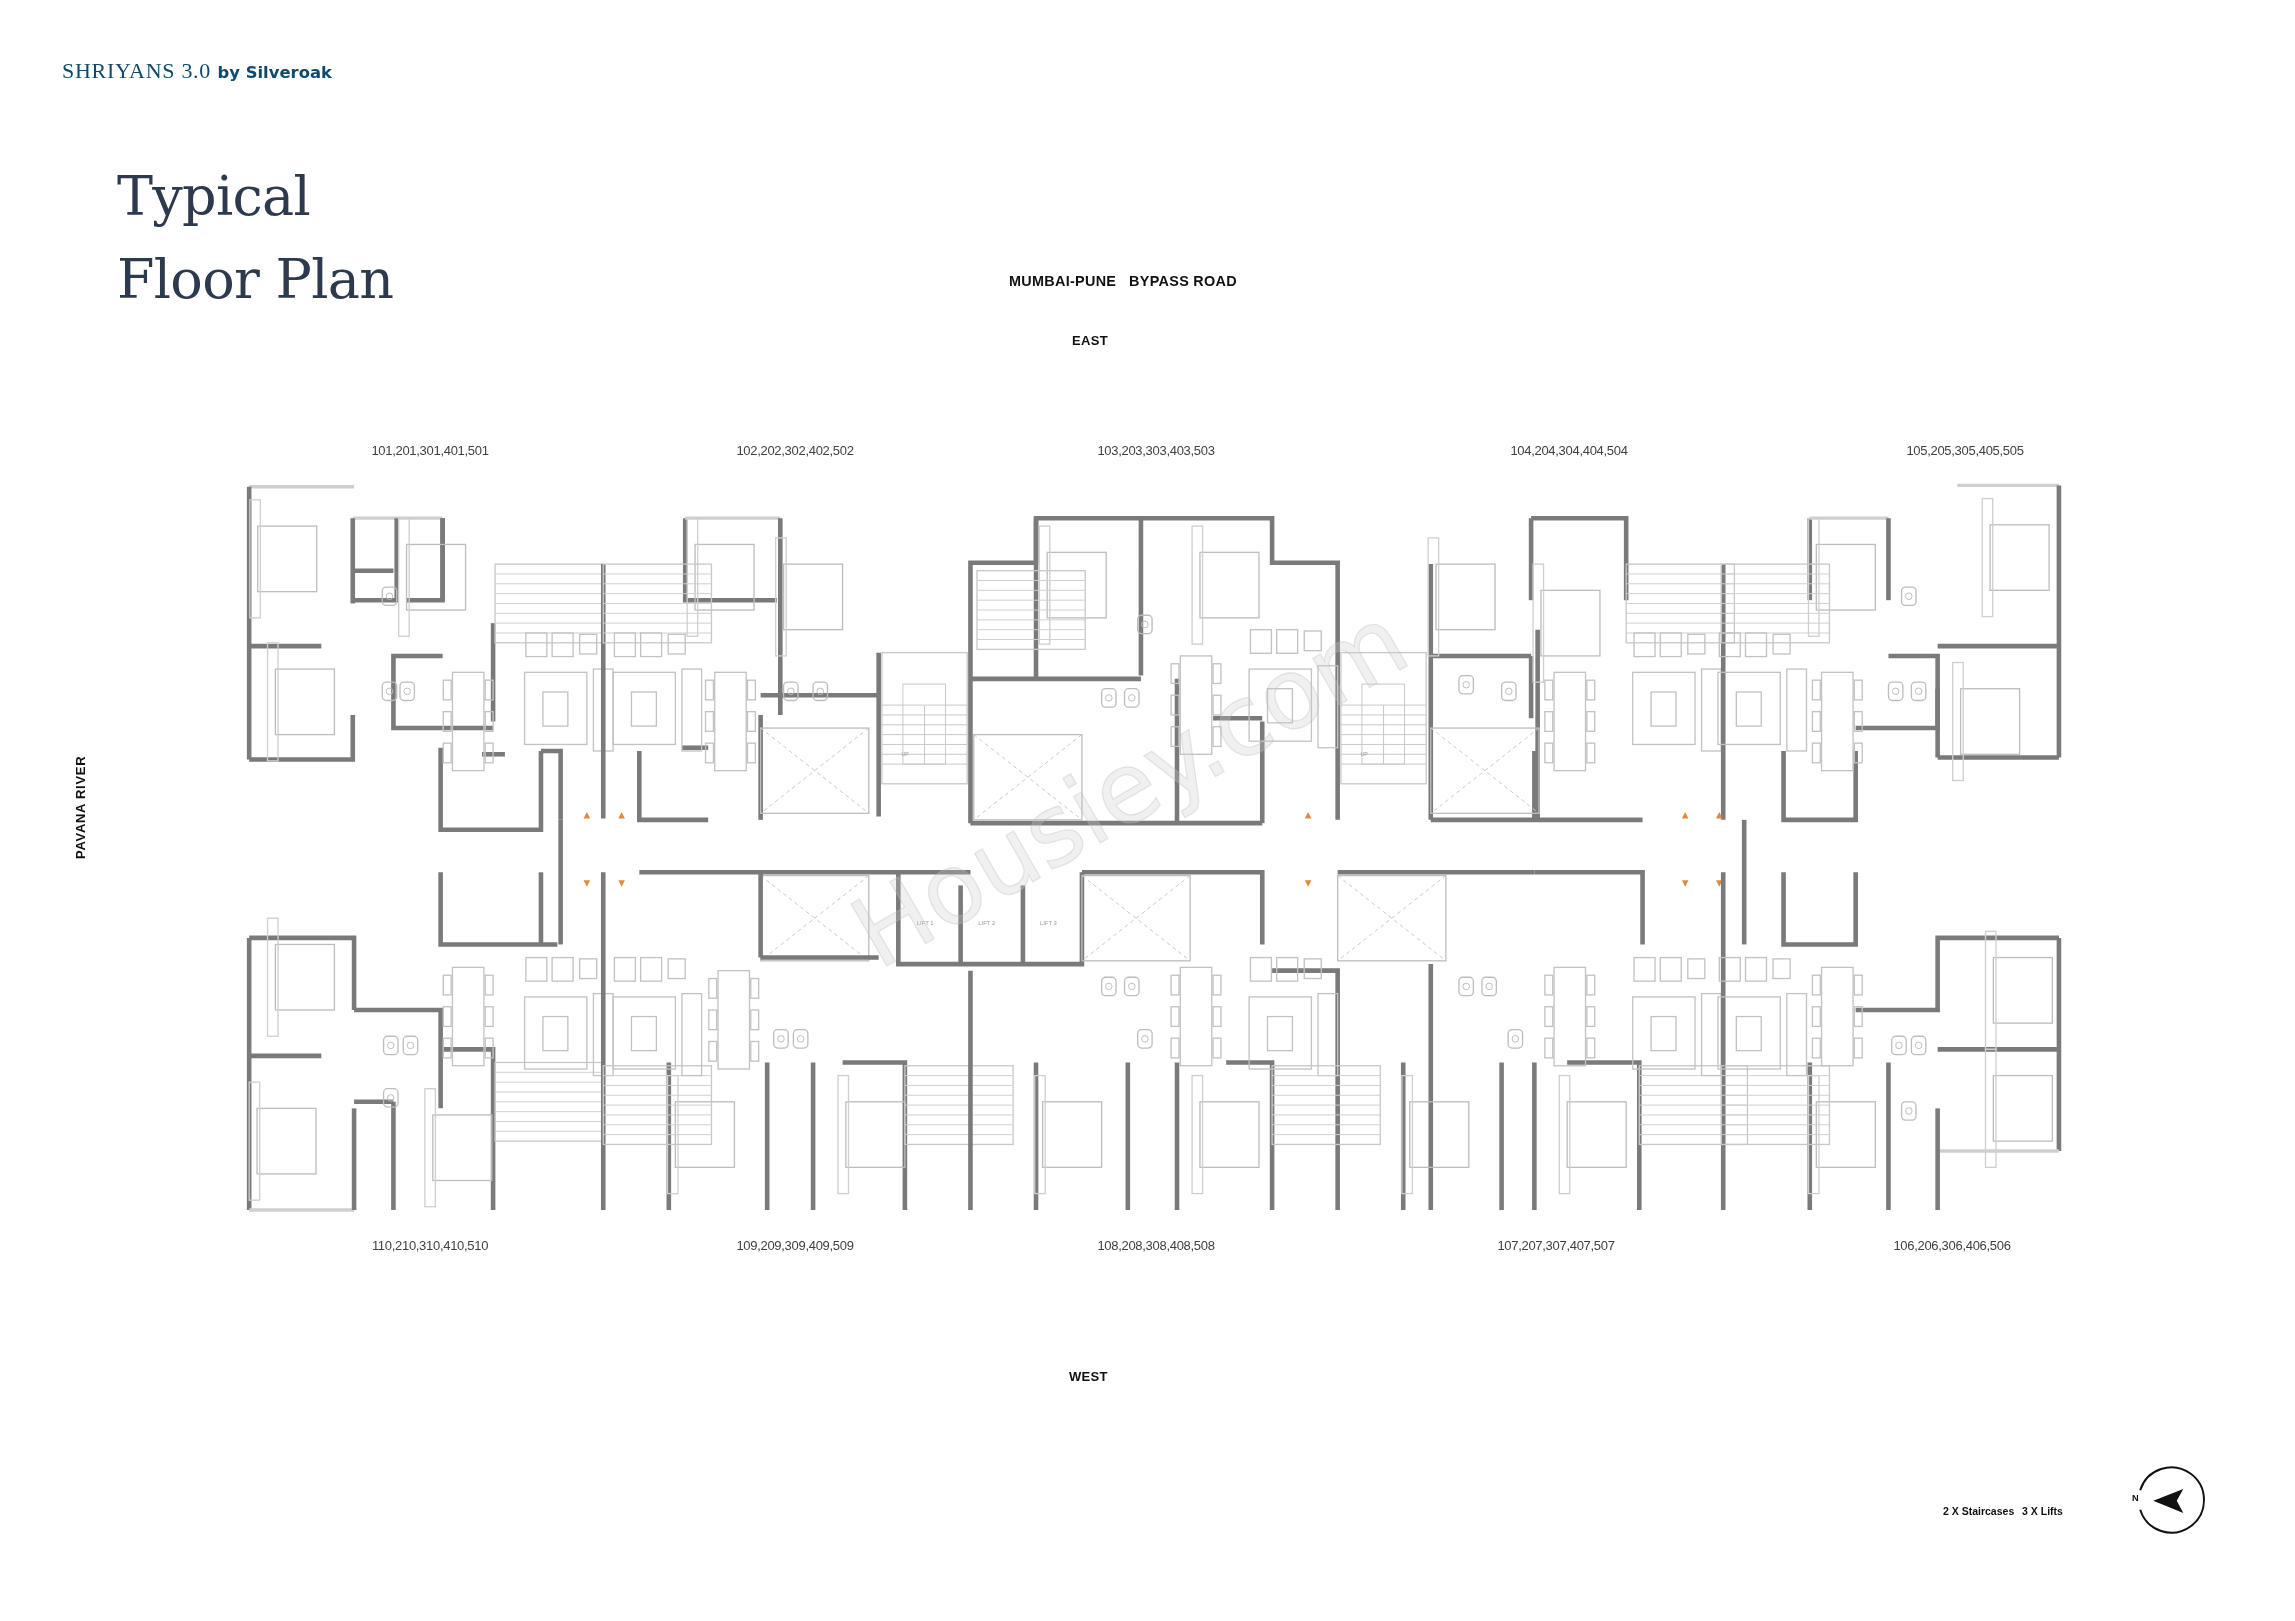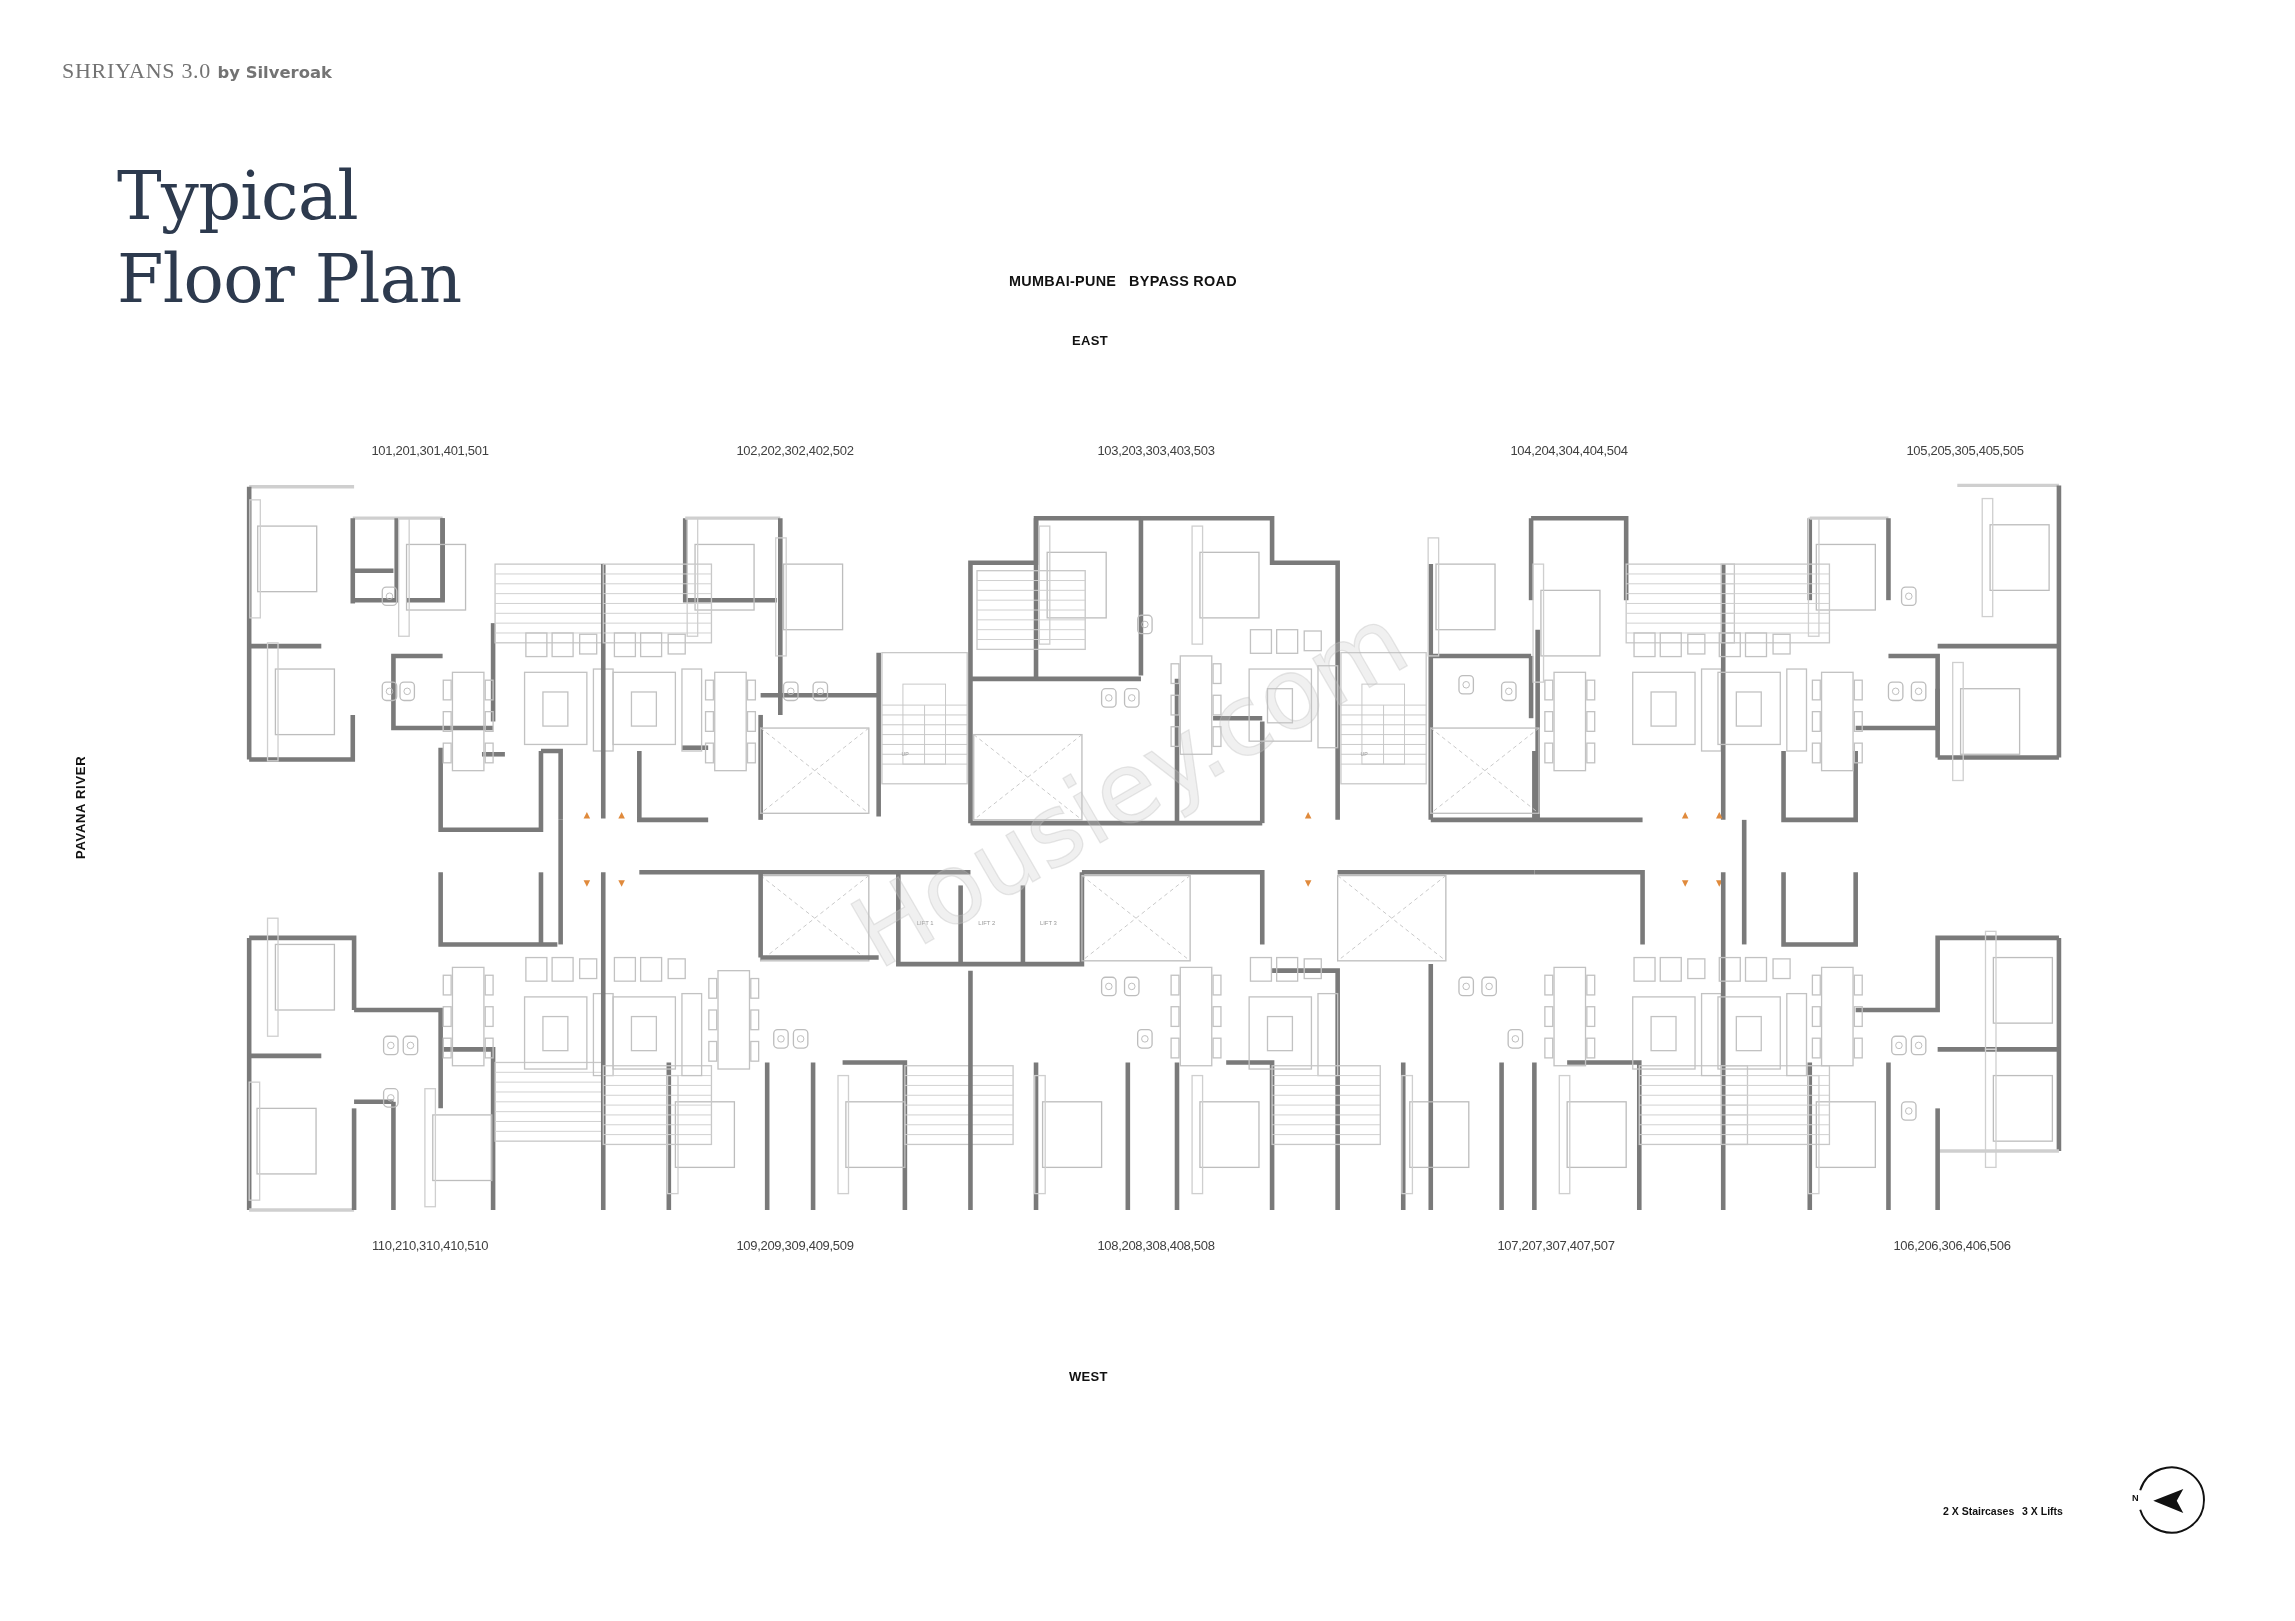--- a/index.html
+++ b/index.html
@@ -1,20 +1,20 @@
 <!DOCTYPE html>
 <html style="font-size:10.5px"><head>
 <meta charset="utf-8">
 <style>
   html, body { margin: 0; padding: 0; background: #ffffff; }
   body { width: 2295px; height: 1622px; position: relative; overflow: hidden; font-family: "Liberation Sans", sans-serif; color: #111; }
   .abs { position: absolute; }
-  .brand { left: 62px; top: 58px; font-family: "Liberation Serif", serif; font-size: 22px; letter-spacing: 0.7px; color: #737373; white-space: nowrap; }
+  .brand { left: 62px; top: 58px; font-family: "Liberation Serif", serif; font-size: 22px; letter-spacing: 0.7px; color: #0c4a6e; white-space: nowrap; }
   .brand .by { font-family: "DejaVu Sans", sans-serif; font-size: 16.4px; font-weight: bold; margin-left: 6.6px; letter-spacing: 0; }
-  .title { left: 117px; top: 155px; font-family: "DejaVu Serif", serif; font-size: 67px; line-height: 83px; color: #2d3a4e; font-weight: normal; letter-spacing: -0.7px; }
+  .title { left: 117px; top: 155px; font-family: "DejaVu Serif", serif; font-size: 54px; line-height: 83px; color: #2d3a4e; font-weight: normal; letter-spacing: -0.7px; }
   .road { left: 1009px; top: 273px; font-size: 14.4px; font-weight: bold; letter-spacing: 0.3px; white-space: nowrap; }
   .dir { font-size: 13px; font-weight: bold; letter-spacing: 0.3px; }
   .east { left: 1072px; top: 333px; }
   .west { left: 1069px; top: 1369px; }
   .unit-label { font-size: 13px; color: #404040; white-space: nowrap; transform: translateX(-50%); letter-spacing: -0.3px; }
   .river { left: 73px; top: 859px; font-size: 13px; font-weight: bold; letter-spacing: 0.7px; transform: rotate(-90deg); transform-origin: 0 0; white-space: nowrap; }
   .legend { left: 1943px; top: 1505px; font-size: 10.5px; font-weight: bold; white-space: nowrap; }
   .legend span + span { margin-left: 7.9px; }
   #plan { position: absolute; left: 0; top: 0; }
   .compass { left: 2135px; top: 1464px; width: 77px; height: 72px; }

